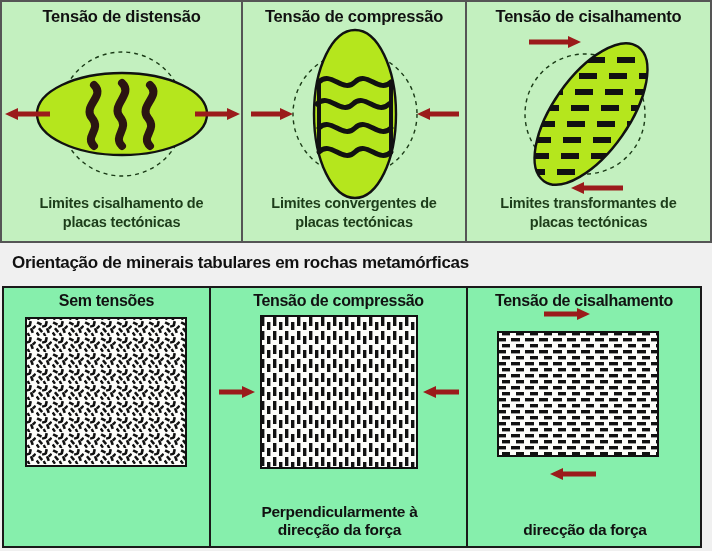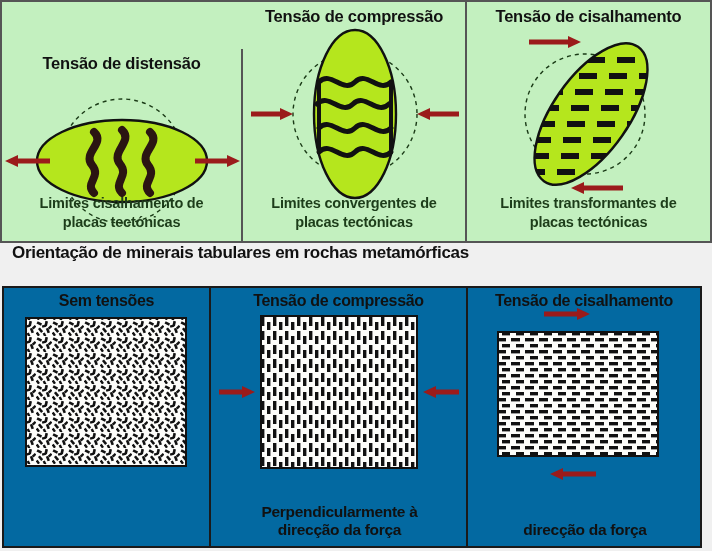--- a/index.html
+++ b/index.html
@@ -18,21 +18,21 @@
     border:2px solid #555;
     box-sizing:border-box;
     background:#c3f0bf;
   }
   .top-panel{
     position:relative;
     background:#c3f0bf;
     box-sizing:border-box;
     overflow:hidden;
   }
-  .top-panel.p1{flex:0 0 241px;border-right:2px solid #555;margin-top:47px;}
+  .top-panel.p1{flex:0 0 241px;border-right:2px solid #555;}
   .top-panel.p2{flex:0 0 224px;border-right:2px solid #555;}
   .top-panel.p3{flex:1 1 auto;}
 
   .top-title{
     position:absolute;left:0;right:0;top:5px;
     text-align:center;
     font-size:16.5px;font-weight:bold;color:#111;
     letter-spacing:-0.2px;
     white-space:nowrap;
   }
@@ -42,39 +42,39 @@
     font-size:14.5px;font-weight:bold;color:#1d3d1a;
     line-height:1.35;
     letter-spacing:-0.2px;
   }
   .top-art{position:absolute;left:0;top:26px;width:100%;height:172px;}
 
   
   .mid-title{
     position:absolute;left:0;top:243px;width:712px;height:42px;
     background:#f0f0f0;
-    display:flex;align-items:flex-start;
+    display:flex;align-items:center;
     box-sizing:border-box;
     padding:0 0 3px 12px;
   }
   .mid-title span{
     font-size:17px;font-weight:bold;color:#111;
     letter-spacing:-0.3px;white-space:nowrap;
   }
 
   
   .bottom-section{
     position:absolute;left:2px;top:286px;width:700px;height:262px;
     display:flex;
     border:2px solid #1a1a1a;
     box-sizing:border-box;
     background:#eeeec8;
   }
   .bot-panel{
-    position:relative;background:#0369a1;box-sizing:border-box;overflow:hidden;
+    position:relative;background:#86efac;box-sizing:border-box;overflow:hidden;
   }
   .bot-panel.b1{flex:0 0 207px;border-right:2px solid #1a1a1a;}
   .bot-panel.b2{flex:0 0 257px;border-right:2px solid #1a1a1a;}
   .bot-panel.b3{flex:1 1 auto;}
 
   .bot-title{
     position:absolute;left:0;right:0;top:4px;
     text-align:center;
     font-size:16px;font-weight:bold;color:#111;
     letter-spacing:-0.3px;white-space:nowrap;

